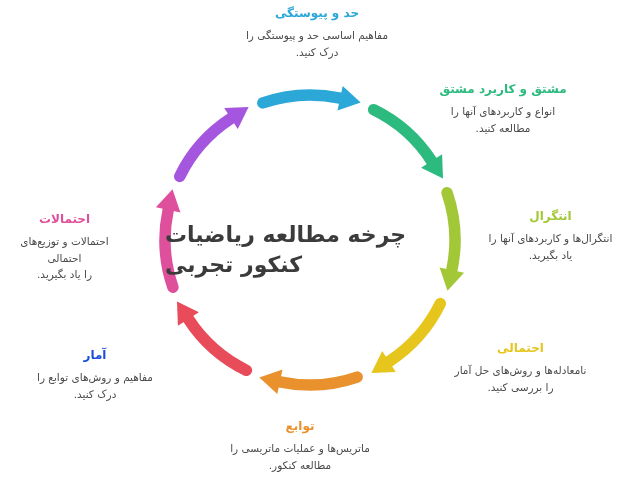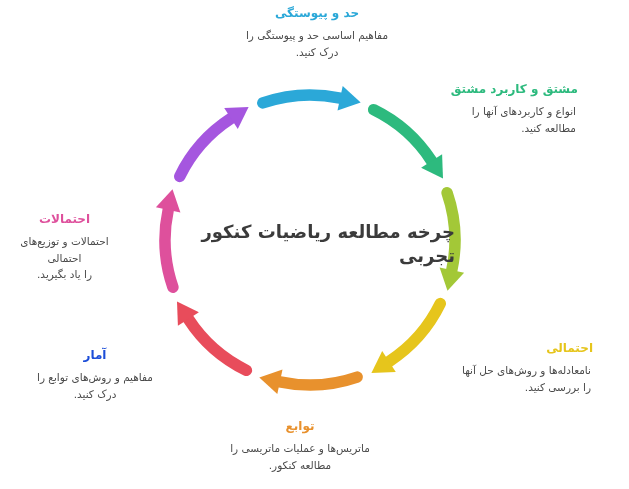--- a/index.html
+++ b/index.html
@@ -4,31 +4,31 @@
 <style>
   html,body { margin:0; padding:0; background:#ffffff; }
   body { font-family:"DejaVu Sans","Liberation Sans",sans-serif; }
   .stage {
     position:relative; width:629px; height:489px;
     background:#ffffff; overflow:hidden; direction:rtl;
   }
   .arrows-svg { position:absolute; left:0; top:0; }
   .center-title {
     position:absolute; left:165px; top:220px; width:290px;
-    text-align:right; font-size:18px; font-weight:bold; color:#3b3b3b;
+    text-align:left; font-size:22px; font-weight:bold; color:#3b3b3b;
     line-height:1.35;
   }
   .block { position:absolute; }
   .sec-title { font-weight:bold; font-size:12px; margin:0 0 7px 0; line-height:1.2; }
   .sec-desc {
     font-size:10.5px; line-height:1.55; color:#4a4a4a;
     white-space:pre-line; margin:2px;
   }
   .align-center { text-align:center; }
-  .align-left { text-align:right; }
+  .align-left { text-align:center; }
   .pos-top    { left:227px; top:6px;   width:180px; }
   .pos-tr     { left:428px; top:82px;  width:150px; }
   .pos-r      { left:478px; top:209px; width:145px; }
   .pos-br     { left:448px; top:341px; width:145px; }
   .pos-bottom { left:215px; top:419px; width:170px; }
   .pos-bl     { left:20px;  top:348px; width:150px; }
   .pos-l      { left:2px;   top:212px; width:125px; }
   .pos-tl     { left:95px;  top:80px;  width:145px; }
 </style>
 </head>
@@ -62,24 +62,29 @@
     <p class="sec-desc">مفاهیم اساسی حد و پیوستگی را
 درک کنید.</p>
   </div>
 
   <div class="block pos-tr align-left">
     <div class="sec-title" style="color: rgb(45, 186, 126);">مشتق و کاربرد مشتق</div>
     <p class="sec-desc">انواع و کاربردهای آنها را
 مطالعه کنید.</p>
   </div>
 
+  <div class="block pos-r align-left">
+    <div class="sec-title" style="color: rgb(163, 200, 55);">انتگرال</div>
+    <p class="sec-desc">انتگرال‌ها و کاربردهای آنها را
+یاد بگیرید.</p>
+  </div>
 
   <div class="block pos-br align-left">
     <div class="sec-title" style="color: rgb(230, 197, 28);">احتمالی</div>
-    <p class="sec-desc">نامعادله‌ها و روش‌های حل آنها
+    <p class="sec-desc">نامعادله‌ها و روش‌های حل آمار
 را بررسی کنید.</p>
   </div>
 
   <div class="block pos-bottom align-center">
     <div class="sec-title" style="color: rgb(232, 145, 45);">توابع</div>
     <p class="sec-desc">ماتریس‌ها و عملیات ماتریسی را
 مطالعه کنکور.</p>
   </div>
 
   <div class="block pos-bl align-center">

